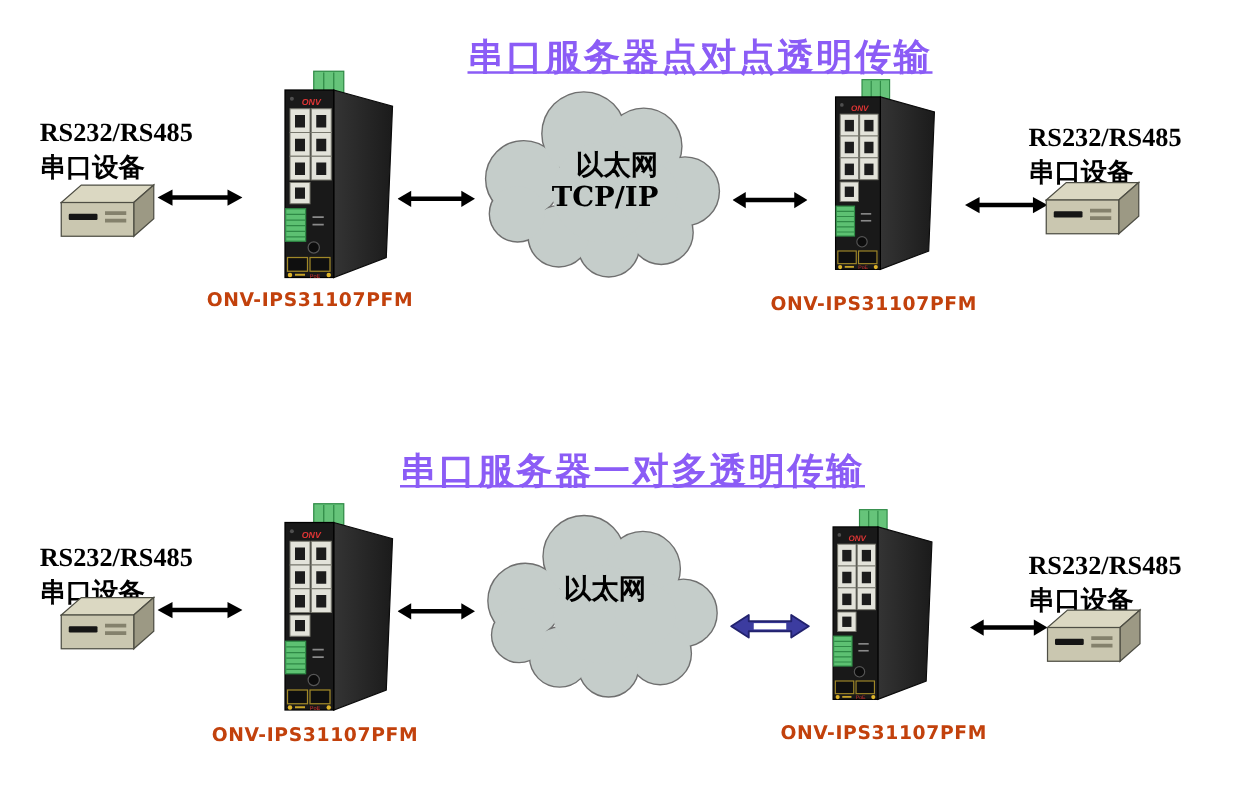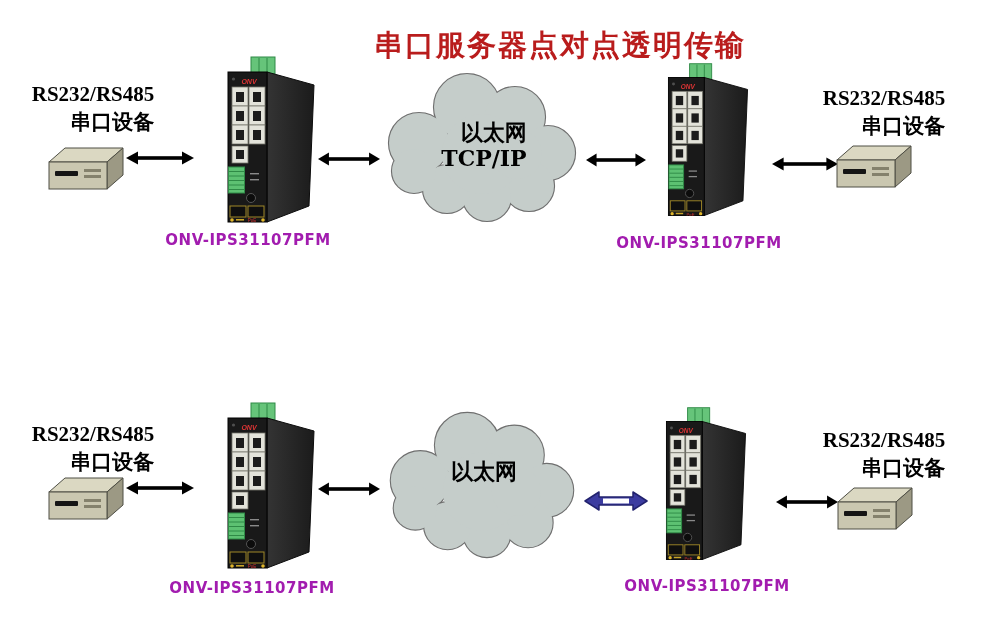--- a/index.html
+++ b/index.html
@@ -2,29 +2,29 @@
 <html><head>
 <meta charset="utf-8">
 <style>
   html,body{margin:0;padding:0;background:#ffffff;}
   body{width:1000px;height:637px;position:relative;overflow:hidden;
        font-family:"Liberation Sans",sans-serif;}
   .diagram{position:absolute;left:0;width:1000px;}
   #d1{top:0;height:325px;}
   #d2{top:330px;height:307px;}
 
-  .title{position:absolute;margin:0;color:#b91c1c;
+  .title{position:absolute;margin:0;color:#8b5cf6;
          font:700 29px "Liberation Sans",sans-serif;letter-spacing:2px;
-         transform:translateX(-50%);white-space:nowrap;}
+         transform:translateX(-50%);white-space:nowrap;text-decoration:underline;}
   #d1 .title{left:560px;top:26px;}
   #d2 .title{left:506px;top:27px;}
 
-  .dev-label{position:absolute;text-align:right;color:#000;
+  .dev-label{position:absolute;text-align:left;color:#000;
              font:700 21px "Liberation Serif",serif;line-height:28px;
-             transform:translateX(-50%);white-space:nowrap;}
+             transform:translateX(-50%);white-space:nowrap;margin-top:12px;}
   #d1 .left-label{left:93px;top:80px;}
   #d1 .right-label{left:884px;top:84px;}
   #d2 .left-label{left:93px;top:90px;}
   #d2 .right-label{left:884px;top:96px;}
 
   .device{position:absolute;width:76px;height:46px;}
   #d1 .left-device{left:48px;top:145px;}
   #d1 .right-device{left:836px;top:143px;}
   #d2 .left-device{left:48px;top:145px;}
   #d2 .right-device{left:837px;top:155px;}
@@ -40,21 +40,21 @@
 
   .blue-arrow{position:absolute;width:64px;height:24px;}
   #d2 .blue-arrow{left:584px;top:159px;}
 
   .switch{position:absolute;}
   #d1 .switch-l{left:221px;top:56px;width:100px;height:170px;}
   #d1 .switch-r{left:662px;top:60px;width:92px;height:162px;}
   #d2 .switch-l{left:221px;top:72px;width:100px;height:170px;}
   #d2 .switch-r{left:660px;top:74px;width:92px;height:162px;}
 
-  .model{position:absolute;color:#a21caf;
+  .model{position:absolute;color:#c2410c;
          font:700 15px "DejaVu Sans",sans-serif;letter-spacing:.5px;
          transform:translateX(-50%);white-space:nowrap;}
   #d1 .model-l{left:248px;top:231px;}
   #d1 .model-r{left:699px;top:234px;}
   #d2 .model-l{left:252px;top:249px;}
   #d2 .model-r{left:707px;top:247px;}
 
   .cloud{position:absolute;width:190px;height:155px;}
   #d1 .cloud{left:387px;top:69px;}
   #d2 .cloud{left:387px;top:78px;height:152px;}
@@ -220,20 +220,21 @@
     <div class="dev-label right-label">
       <div>RS232/RS485</div>
       <div>串口设备</div>
     </div>
     <svg class="device right-device">
         <use href="#sym-device"></use>
       </svg>
   </section>
 
   <section class="diagram" id="d2">
+    <h2 class="title">串口服务器一对多透明传输</h2>
 
     <div class="dev-label left-label">
       <div>RS232/RS485</div>
       <div>串口设备</div>
     </div>
     <svg class="device left-device">
         <use href="#sym-device"></use>
       </svg>
 
     <svg class="arrow arrow-a">

